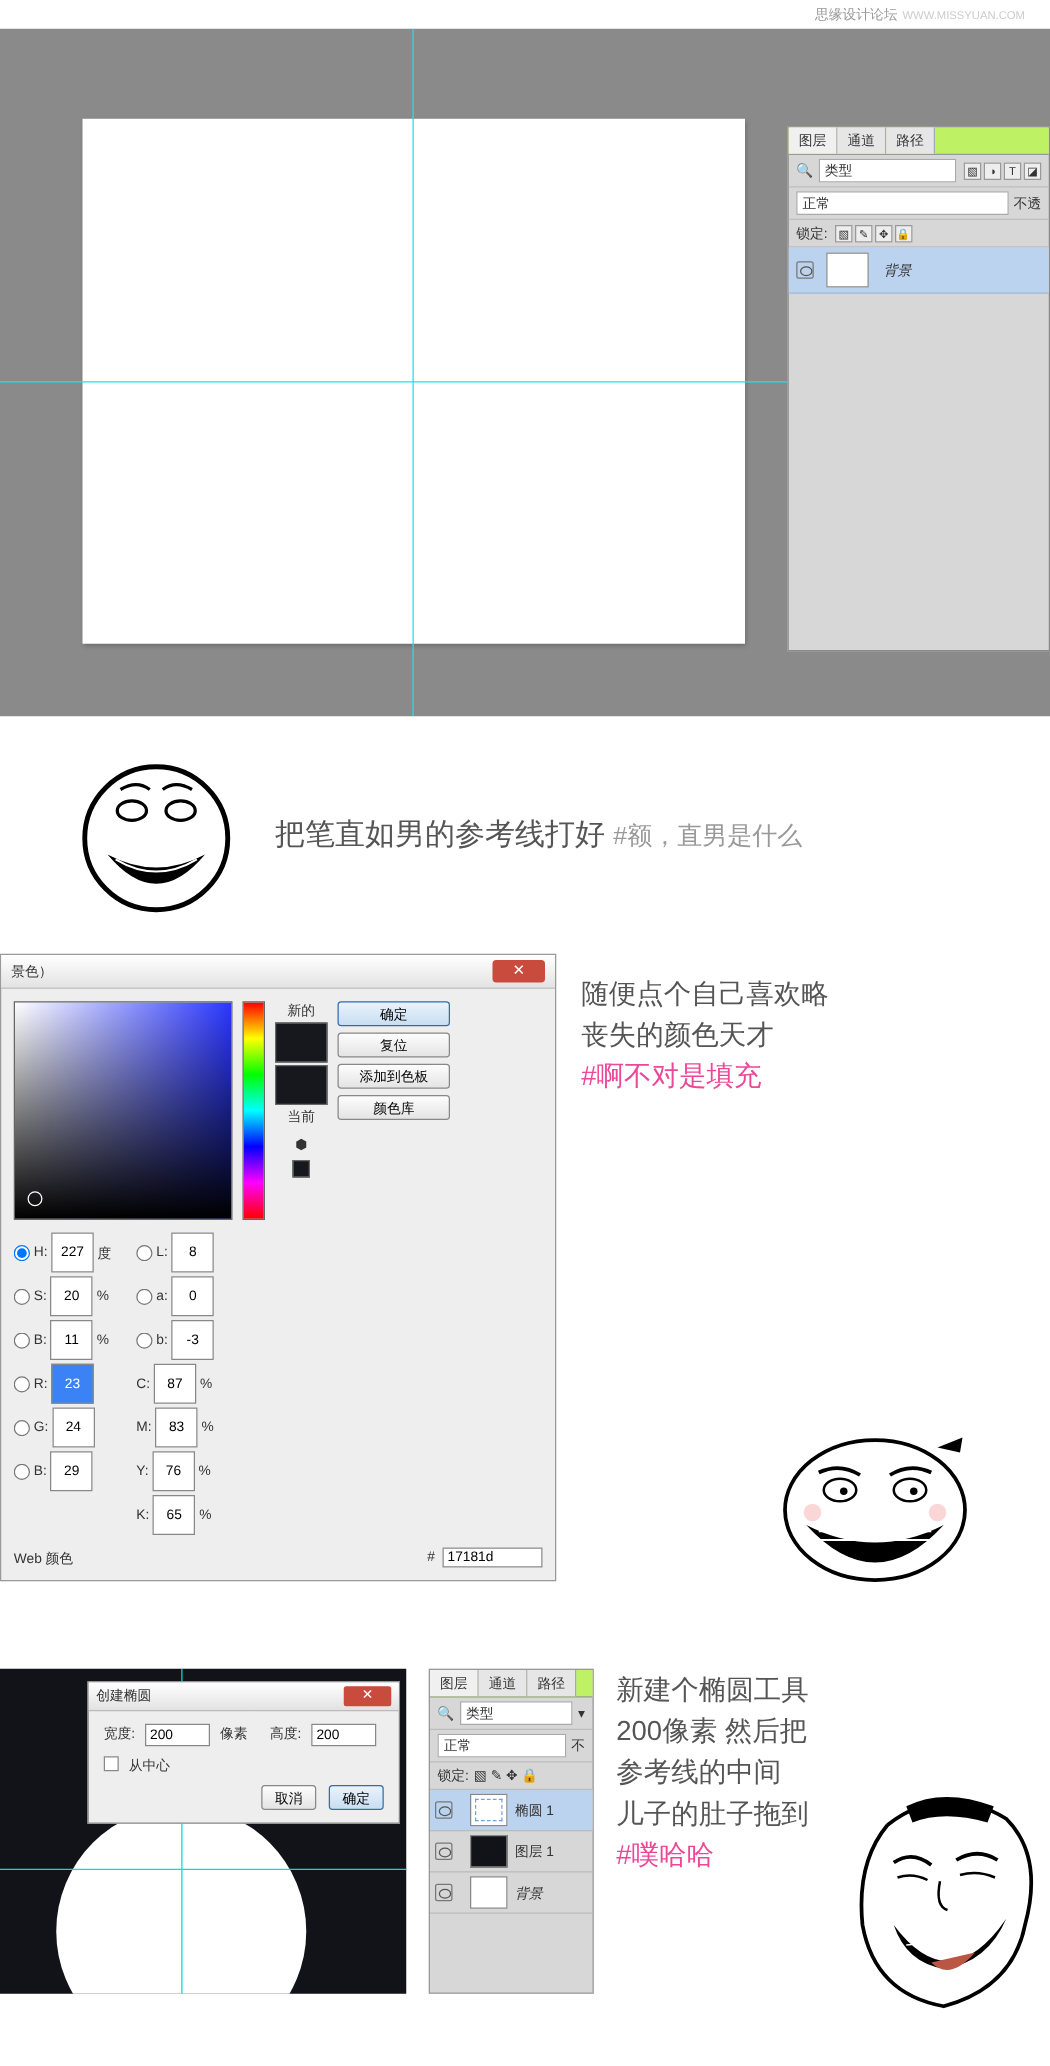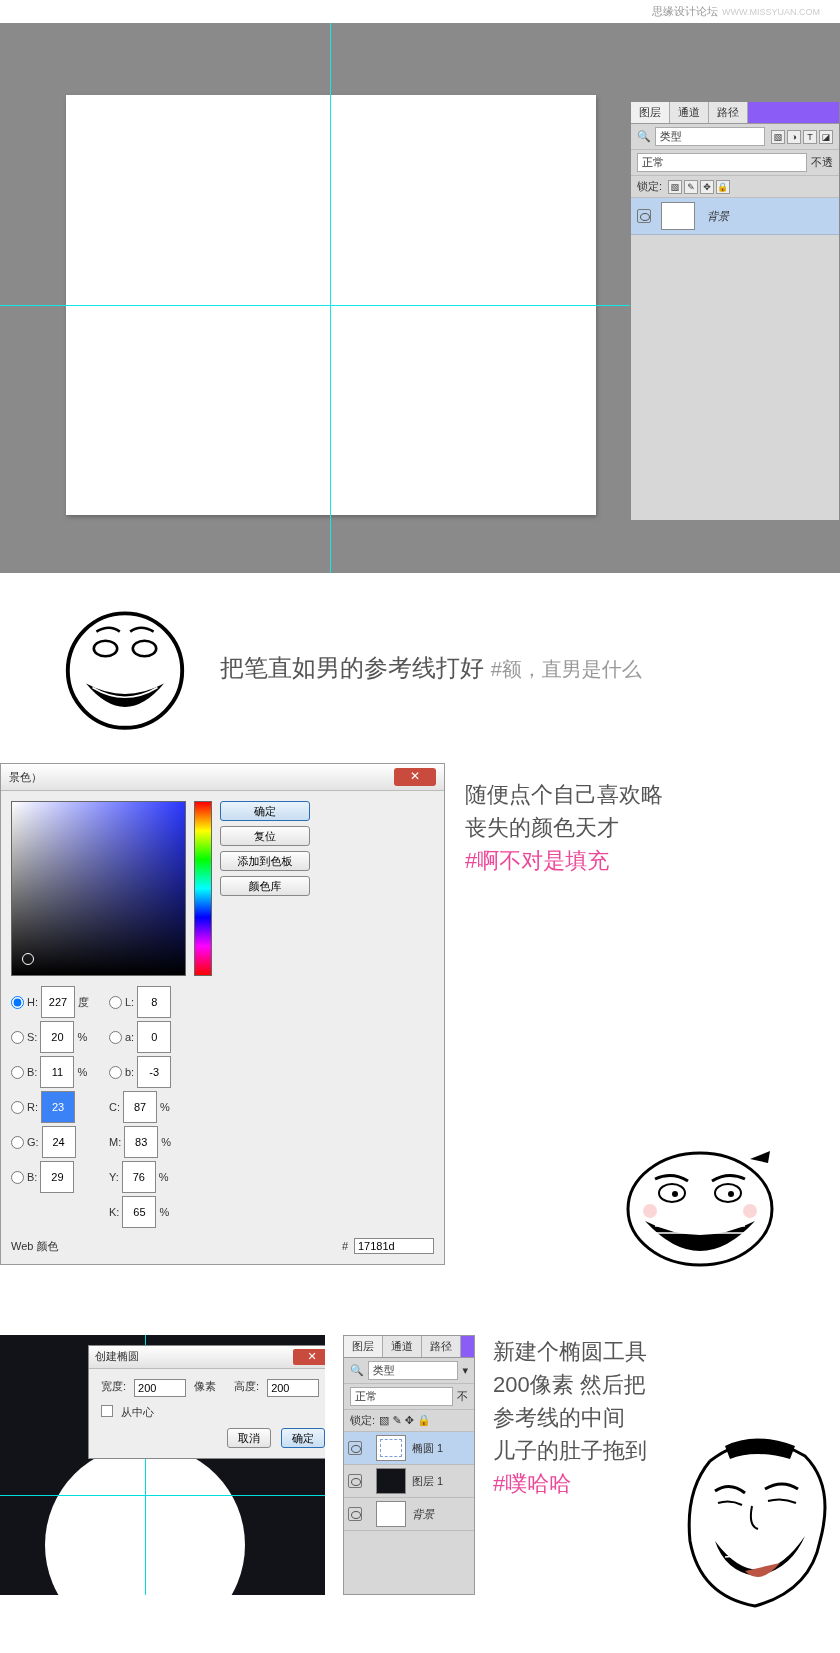--- a/index.html
+++ b/index.html
@@ -5,21 +5,21 @@
   *{box-sizing:border-box;margin:0;padding:0}
   body{font-family:"Microsoft YaHei","PingFang SC",sans-serif;background:#fff;width:840px;color:#333}
   .watermark{text-align:right;padding:4px 20px 0 0;color:#999;font-size:11px}
   .watermark .site{color:#ccc;font-size:9px;margin-left:4px}
   
   .sec1{position:relative;width:840px;height:550px;background:#8a8a8a;margin-top:4px;overflow:hidden}
   .canvas1{position:absolute;left:66px;top:72px;width:530px;height:420px;background:#fff;box-shadow:1px 2px 4px rgba(0,0,0,.25)}
   .guide-v{position:absolute;left:330px;top:0;width:1px;height:100%;background:#14e6e6}
   .guide-h{position:absolute;top:282px;left:0;height:1px;width:100%;background:#14e6e6}
   .layers-panel{position:absolute;right:0;top:78px;width:210px;background:#d7d7d7;border:1px solid #8a8a8a;height:420px;font-size:11px;color:#333}
-  .lp-tabs{display:flex;background:#8b5cf6;border-bottom:1px solid #999}
+  .lp-tabs{display:flex;background:#bef264;border-bottom:1px solid #999}
   .lp-tab{padding:3px 8px;border-right:1px solid #aaa;background:#e6e6e6}
   .lp-tab.active{background:#f0f0f0}
   .lp-row{display:flex;align-items:center;padding:3px 6px;gap:4px;border-bottom:1px solid #bdbdbd}
   .lp-sel{flex:1;border:1px solid #aaa;background:#fff;padding:1px 4px;font-size:11px}
   .lp-icons span{display:inline-block;width:14px;height:14px;border:1px solid #999;margin-left:2px;background:#eee;font-size:9px;text-align:center;line-height:12px}
   .layer-item{display:flex;align-items:center;padding:4px 6px;background:#bcd3ef;border-bottom:1px solid #a5b8d2}
   .eye{width:14px;height:14px;border:1px solid #777;border-radius:2px;margin-right:10px;position:relative}
   .eye::after{content:"";position:absolute;left:2px;top:3px;width:8px;height:6px;border:1px solid #555;border-radius:50%}
   .thumb{width:34px;height:28px;background:#fff;border:1px solid #888;margin-right:12px}
   .layer-item span.ln{font-style:italic;font-size:11px}
@@ -54,21 +54,21 @@
   .hexrow{display:flex;align-items:center;gap:6px;padding:4px 10px 10px 10px;font-size:11px}
   .hexrow input{width:80px;height:16px;border:1px solid #888;font-size:11px;padding:0 3px}
   .rhs2{flex:1;position:relative;padding-top:15px}
   .troll2{position:absolute;right:60px;bottom:-10px}
   
   .sec3{display:flex;gap:18px;padding-top:40px;padding-bottom:20px}
   .dark{position:relative;width:325px;height:260px;background:#121319;overflow:hidden}
   .circle{position:absolute;left:45px;bottom:-50px;width:200px;height:200px;background:#fff;border-radius:50%}
   .dark .gv{position:absolute;left:145px;top:0;width:1px;height:100%;background:#0dd}
   .dark .gh{position:absolute;top:160px;left:0;height:1px;width:100%;background:#0dd}
-  .ellipse-dlg{position:absolute;left:88px;top:10px;width:250px;background:#eee;border:1px solid #888;font-size:11px}
+  .ellipse-dlg{position:absolute;left:70px;top:10px;width:250px;background:#eee;border:1px solid #888;font-size:11px}
   .ellipse-dlg .et{background:linear-gradient(#fff,#e2e2e2);padding:3px 6px;border-bottom:1px solid #bbb;display:flex;justify-content:space-between}
   .ellipse-dlg .close2{width:38px;height:16px;background:#c94b3d;border-radius:2px;color:#fff;text-align:center;line-height:15px}
   .eb{padding:10px 12px}
   .eb .r{display:flex;gap:8px;margin-bottom:8px}
   .eb input[type=text]{width:52px;height:18px;border:1px solid #888;font-size:11px;padding:0 3px}
   .eb .chk{width:12px;height:12px;border:1px solid #888;background:#fff}
   .eb .bts{display:flex;justify-content:flex-end;gap:10px}
   .eb .bts button{width:44px;height:20px;border:1px solid #888;border-radius:3px;background:linear-gradient(#fdfdfd,#e4e4e4);font-size:11px}
   .eb .bts button.pri{border:1px solid #2a6fb5;background:linear-gradient(#eaf3fb,#c8def2)}
   .layers2{width:132px;background:#d7d7d7;border:1px solid #999;font-size:11px}
@@ -140,20 +140,28 @@
   <div class="picker">
     <div class="picker-title">
       <span>景色）</span>
       <div class="picker-close">✕</div>
     </div>
     <div class="picker-body">
       <div class="sat">
           <div class="ring"></div>
         </div>
       <div class="hue"></div>
+      <div class="swatches">
+        <span>新的</span>
+        <div class="sw"></div>
+        <div class="sw"></div>
+        <span>当前</span>
+        <span style="margin-top:6px">⬢</span>
+        <div class="sw-small"></div>
+      </div>
       <div class="btns">
         <button class="pbtn primary">确定</button>
         <button class="pbtn">复位</button>
         <button class="pbtn">添加到色板</button>
         <button class="pbtn">颜色库</button>
       </div>
     </div>
     <div class="fields">
       <div class="fcol">
         <div class="frow"><input type="radio" checked="" style=""> H:<input type="text" value="227" style=""><span>度</span></div>

